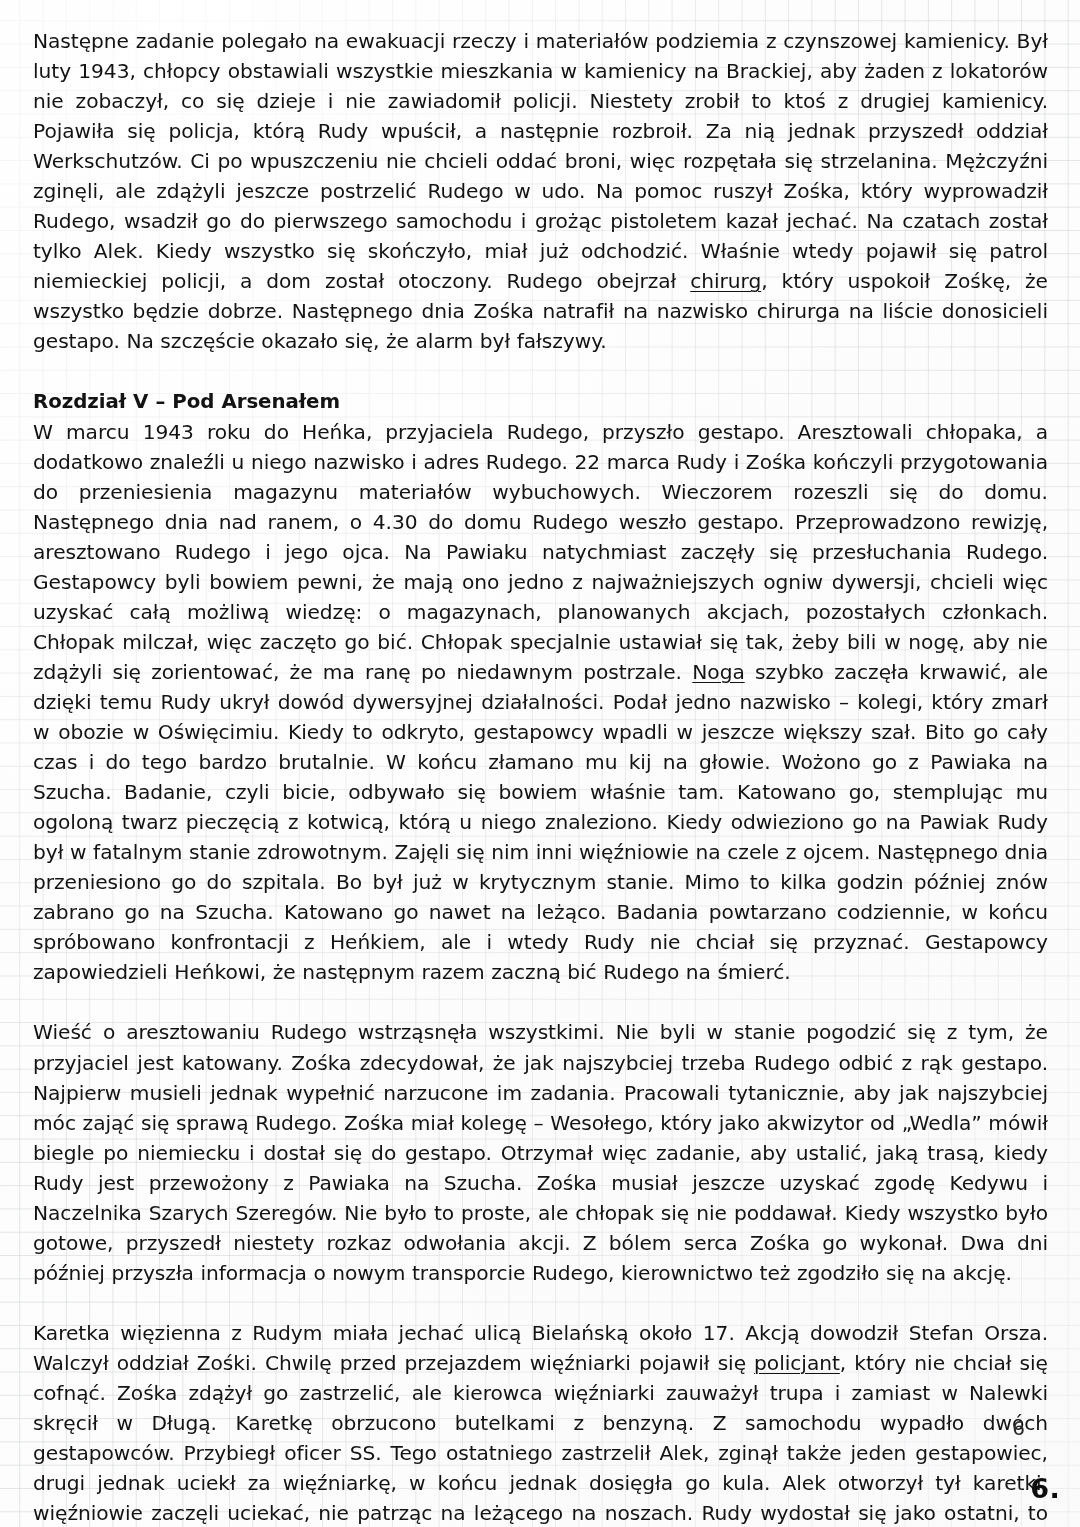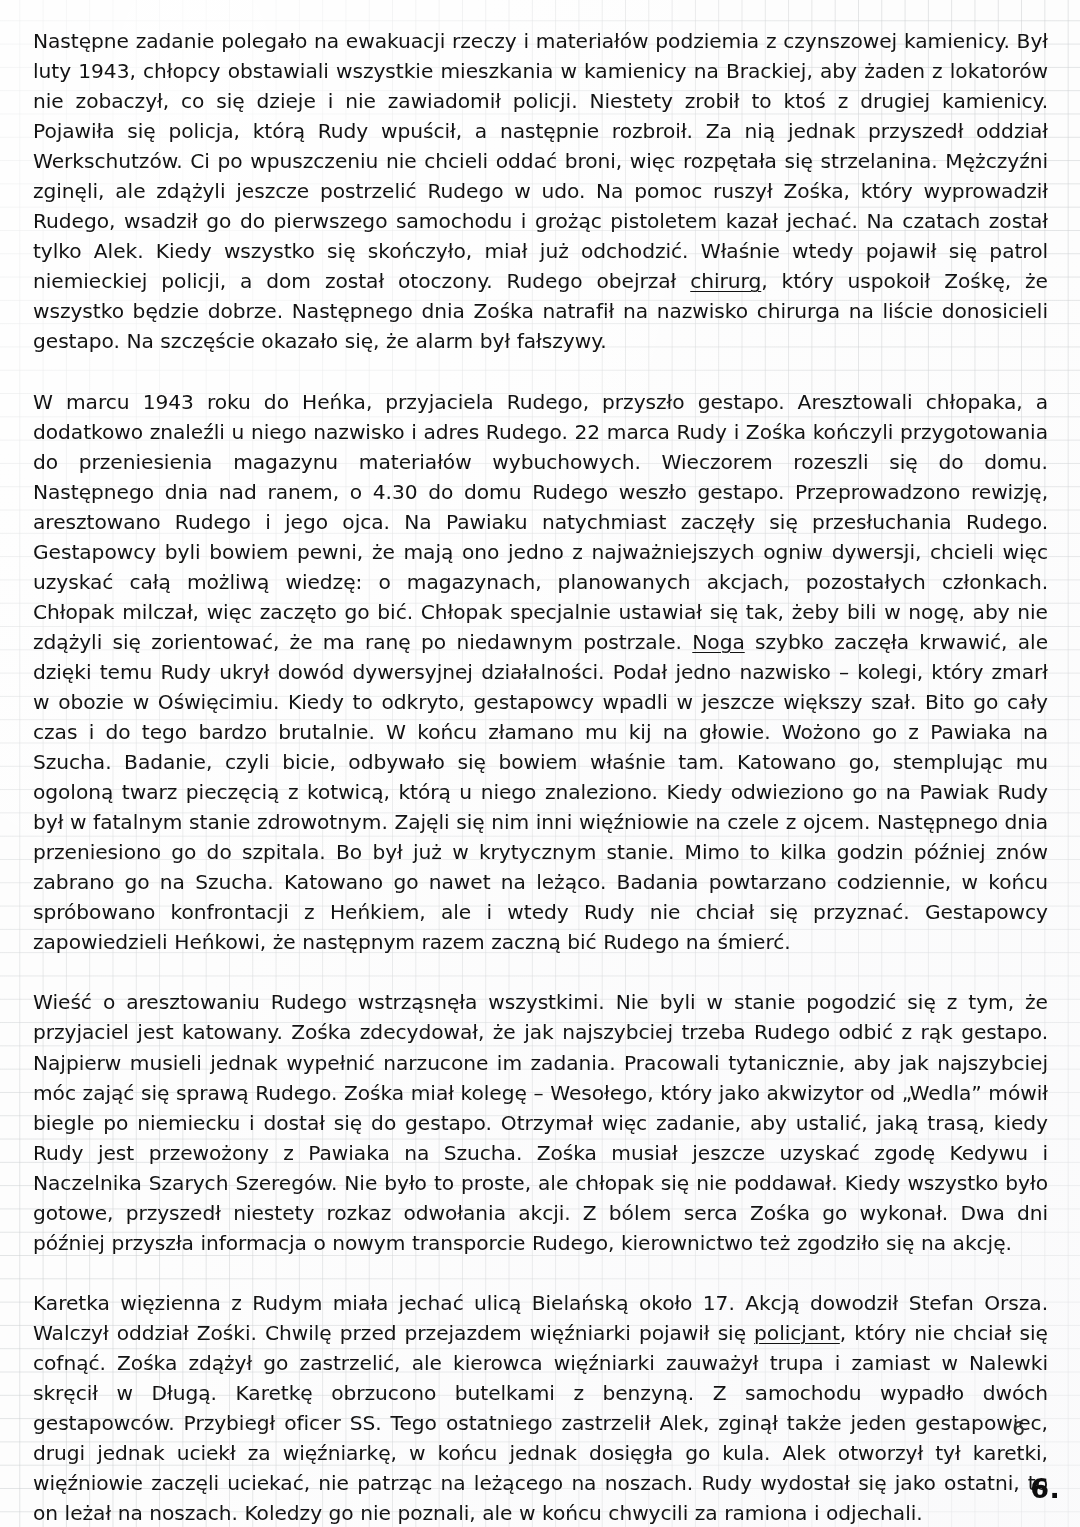--- a/index.html
+++ b/index.html
@@ -102,20 +102,21 @@
 <div id="page">
 
   <div id="paper-tint"></div>
 
   <div id="content">
 
     <p class="para">Następne zadanie polegało na ewakuacji rzeczy i materiałów podziemia z czynszowej kamienicy. Był luty 1943, chłopcy obstawiali wszystkie mieszkania w kamienicy na Brackiej, aby żaden z lokatorów nie zobaczył, co się dzieje i nie zawiadomił policji. Niestety zrobił to ktoś z drugiej kamienicy. Pojawiła się policja, którą Rudy wpuścił, a następnie rozbroił. Za nią jednak przyszedł oddział Werkschutzów. Ci po wpuszczeniu nie chcieli oddać broni, więc rozpętała się strzelanina. Mężczyźni zginęli, ale zdążyli jeszcze postrzelić Rudego w udo. Na pomoc ruszył Zośka, który wyprowadził Rudego, wsadził go do pierwszego samochodu i grożąc pistoletem kazał jechać. Na czatach został tylko Alek. Kiedy wszystko się skończyło, miał już odchodzić. Właśnie wtedy pojawił się patrol niemieckiej policji, a dom został otoczony. Rudego obejrzał <span class="u">chirurg</span>, który uspokoił Zośkę, że wszystko będzie dobrze. Następnego dnia Zośka natrafił na nazwisko chirurga na liście donosicieli gestapo. Na szczęście okazało się, że alarm był fałszywy.</p>
 
     <div class="gap"></div>
 
+    <h2 class="heading">Rozdział V – Pod Arsenałem</h2>
 
     <p class="para">W marcu 1943 roku do Heńka, przyjaciela Rudego, przyszło gestapo. Aresztowali chłopaka, a dodatkowo znaleźli u niego nazwisko i adres Rudego. 22 marca Rudy i Zośka kończyli przygotowania do przeniesienia magazynu materiałów wybuchowych. Wieczorem rozeszli się do domu. Następnego dnia nad ranem, o 4.30 do domu Rudego weszło gestapo. Przeprowadzono rewizję, aresztowano Rudego i jego ojca. Na Pawiaku natychmiast zaczęły się przesłuchania Rudego. Gestapowcy byli bowiem pewni, że mają ono jedno z najważniejszych ogniw dywersji, chcieli więc uzyskać całą możliwą wiedzę: o magazynach, planowanych akcjach, pozostałych członkach. Chłopak milczał, więc zaczęto go bić. Chłopak specjalnie ustawiał się tak, żeby bili w nogę, aby nie zdążyli się zorientować, że ma ranę po niedawnym postrzale. <span class="u">Noga</span> szybko zaczęła krwawić, ale dzięki temu Rudy ukrył dowód dywersyjnej działalności. Podał jedno nazwisko – kolegi, który zmarł w obozie w Oświęcimiu. Kiedy to odkryto, gestapowcy wpadli w jeszcze większy szał. Bito go cały czas i do tego bardzo brutalnie. W końcu złamano mu kij na głowie. Wożono go z Pawiaka na Szucha. Badanie, czyli bicie, odbywało się bowiem właśnie tam. Katowano go, stemplując mu ogoloną twarz pieczęcią z kotwicą, którą u niego znaleziono. Kiedy odwieziono go na Pawiak Rudy był w fatalnym stanie zdrowotnym. Zajęli się nim inni więźniowie na czele z ojcem. Następnego dnia przeniesiono go do szpitala. Bo był już w krytycznym stanie. Mimo to kilka godzin później znów zabrano go na Szucha. Katowano go nawet na leżąco. Badania powtarzano codziennie, w końcu spróbowano konfrontacji z Heńkiem, ale i wtedy Rudy nie chciał się przyznać. Gestapowcy zapowiedzieli Heńkowi, że następnym razem zaczną bić Rudego na śmierć.</p>
 
     <div class="gap"></div>
 
     <p class="para">Wieść o aresztowaniu Rudego wstrząsnęła wszystkimi. Nie byli w stanie pogodzić się z tym, że przyjaciel jest katowany. Zośka zdecydował, że jak najszybciej trzeba Rudego odbić z rąk gestapo. Najpierw musieli jednak wypełnić narzucone im zadania. Pracowali tytanicznie, aby jak najszybciej móc zająć się sprawą Rudego. Zośka miał kolegę – Wesołego, który jako akwizytor od „Wedla” mówił biegle po niemiecku i dostał się do gestapo. Otrzymał więc zadanie, aby ustalić, jaką trasą, kiedy Rudy jest przewożony z Pawiaka na Szucha. Zośka musiał jeszcze uzyskać zgodę Kedywu i Naczelnika Szarych Szeregów. Nie było to proste, ale chłopak się nie poddawał. Kiedy wszystko było gotowe, przyszedł niestety rozkaz odwołania akcji. Z bólem serca Zośka go wykonał. Dwa dni później przyszła informacja o nowym transporcie Rudego, kierownictwo też zgodziło się na akcję.</p>
 
     <div class="gap"></div>
 
     <p class="para">Karetka więzienna z Rudym miała jechać ulicą Bielańską około 17. Akcją dowodził Stefan Orsza. Walczył oddział Zośki. Chwilę przed przejazdem więźniarki pojawił się <span class="u">policjant</span>, który nie chciał się cofnąć. Zośka zdążył go zastrzelić, ale kierowca więźniarki zauważył trupa i zamiast w Nalewki skręcił w Długą. Karetkę obrzucono butelkami z benzyną. Z samochodu wypadło dwóch gestapowców. Przybiegł oficer SS. Tego ostatniego zastrzelił Alek, zginął także jeden gestapowiec, drugi jednak uciekł za więźniarkę, w końcu jednak dosięgła go kula. Alek otworzył tył karetki, więźniowie zaczęli uciekać, nie patrząc na leżącego na noszach. Rudy wydostał się jako ostatni, to on leżał na noszach. Koledzy go nie poznali, ale w końcu chwycili za ramiona i odjechali.</p>

